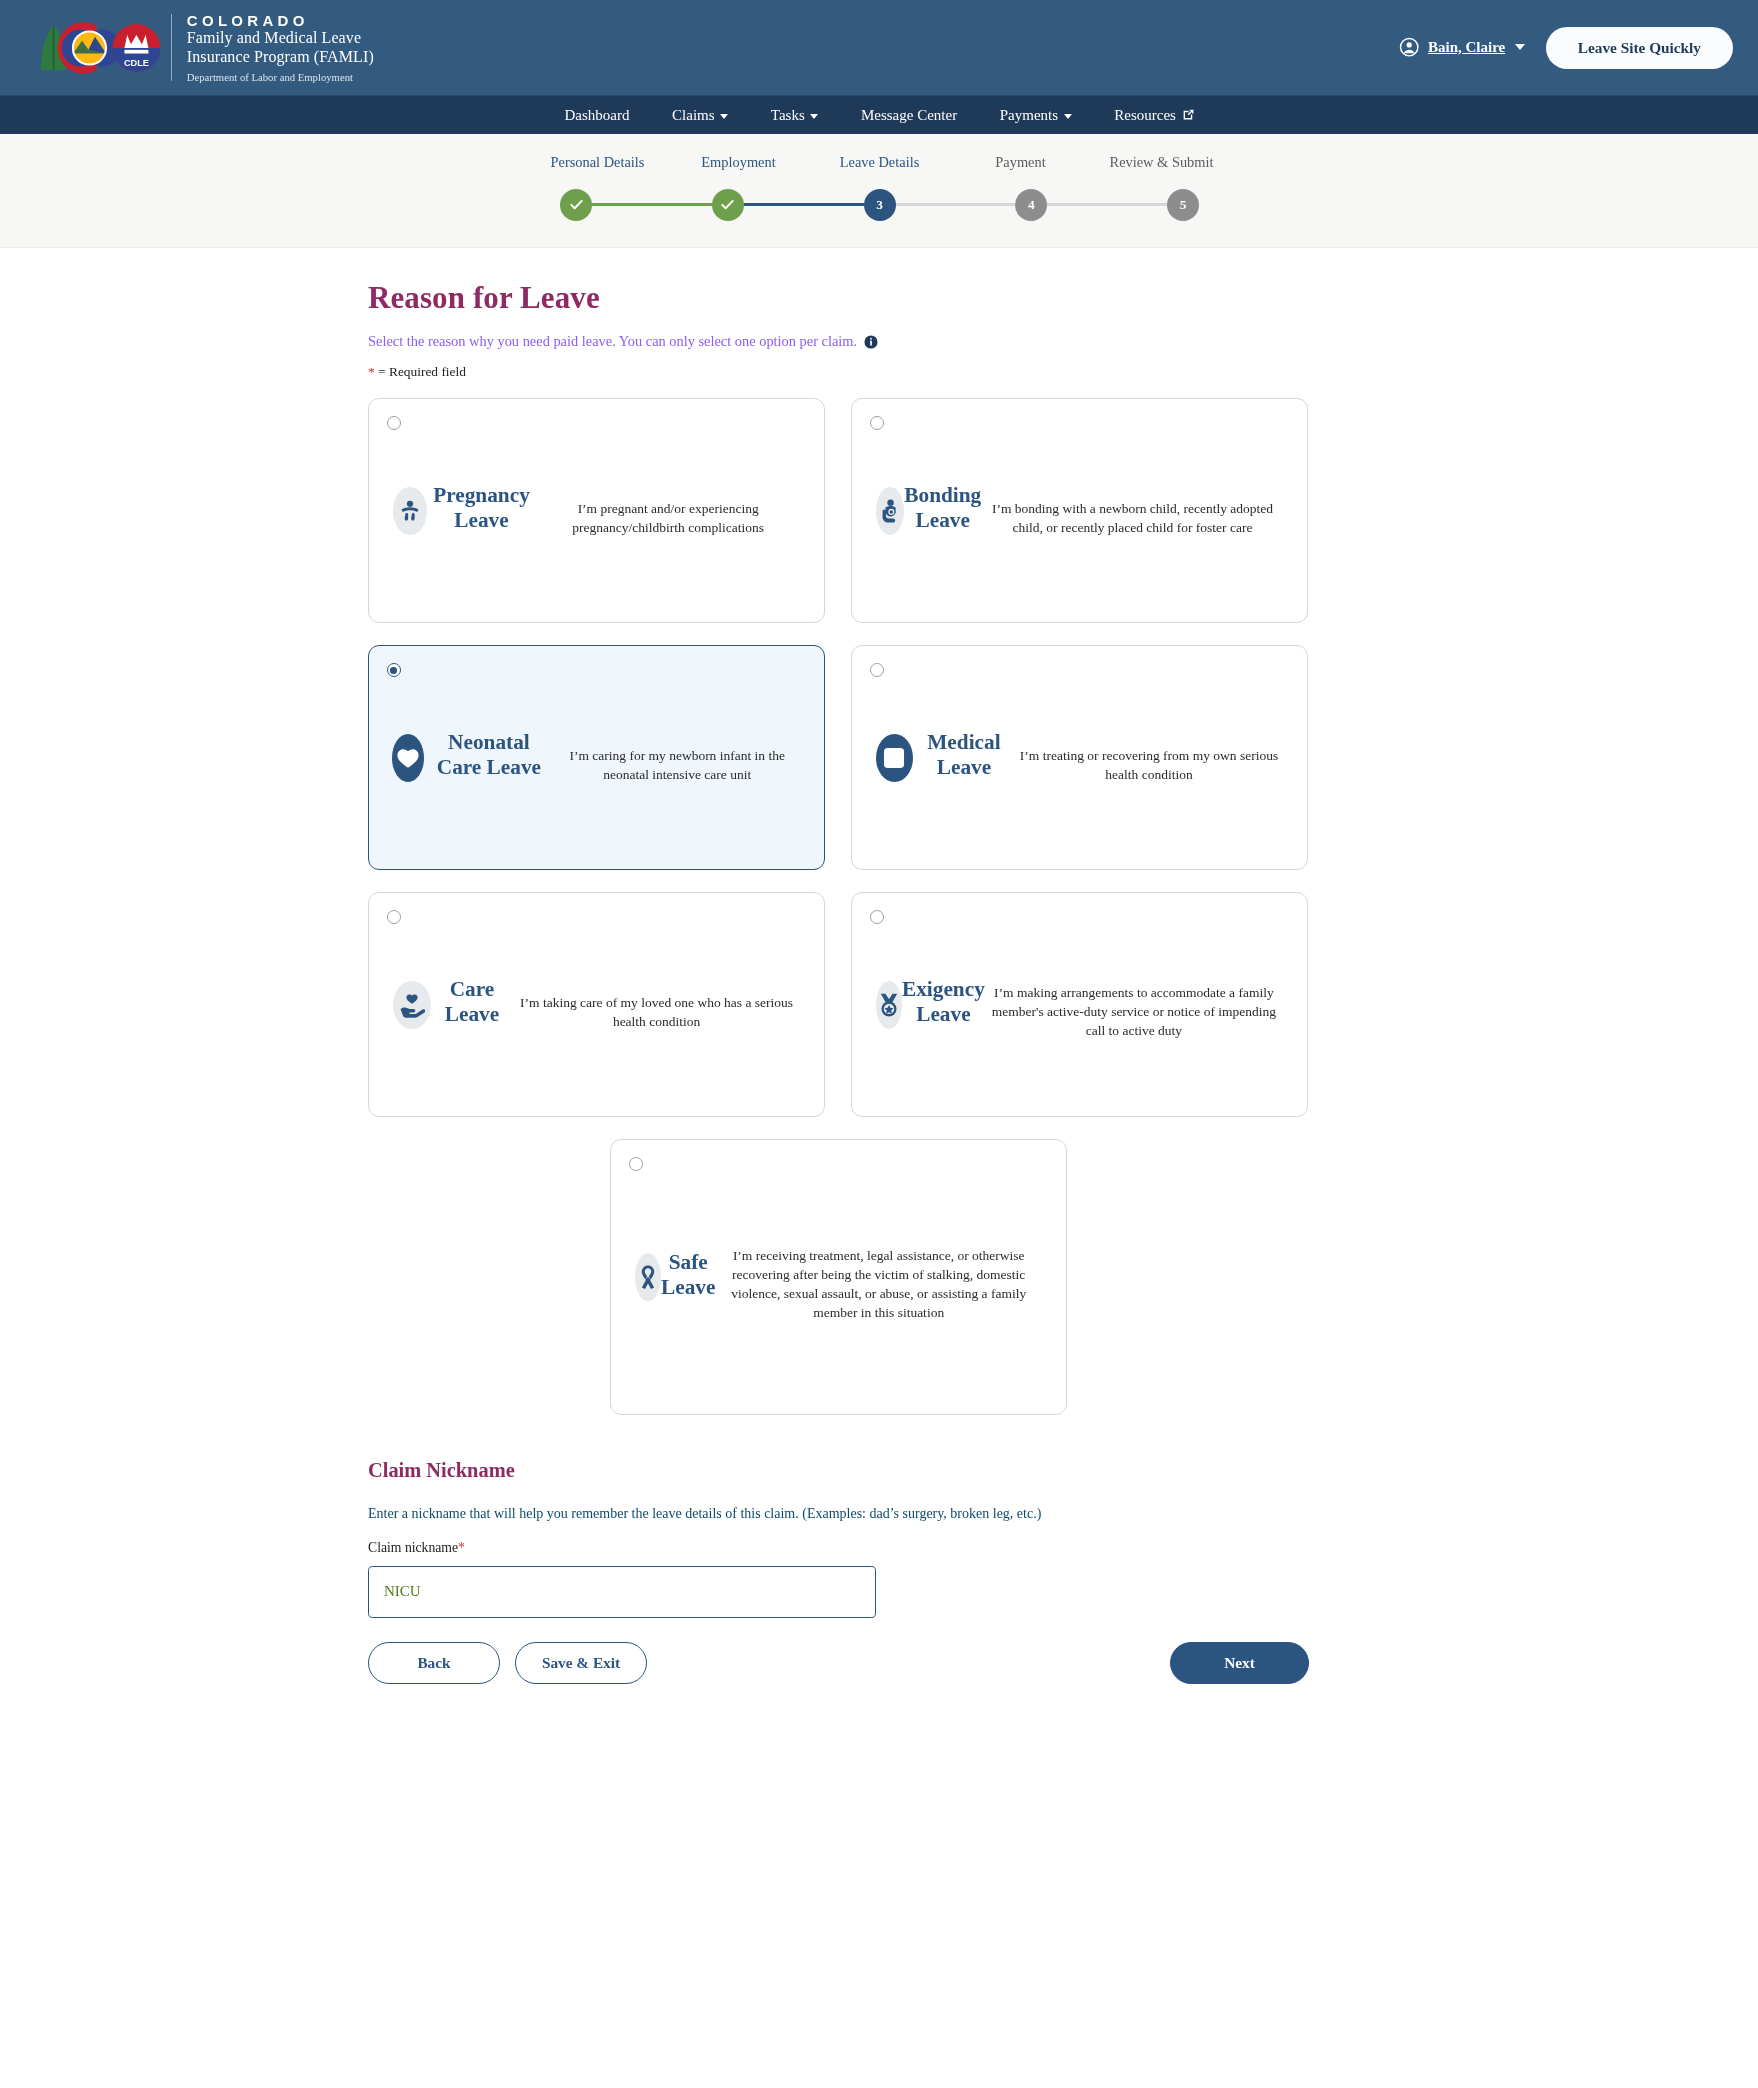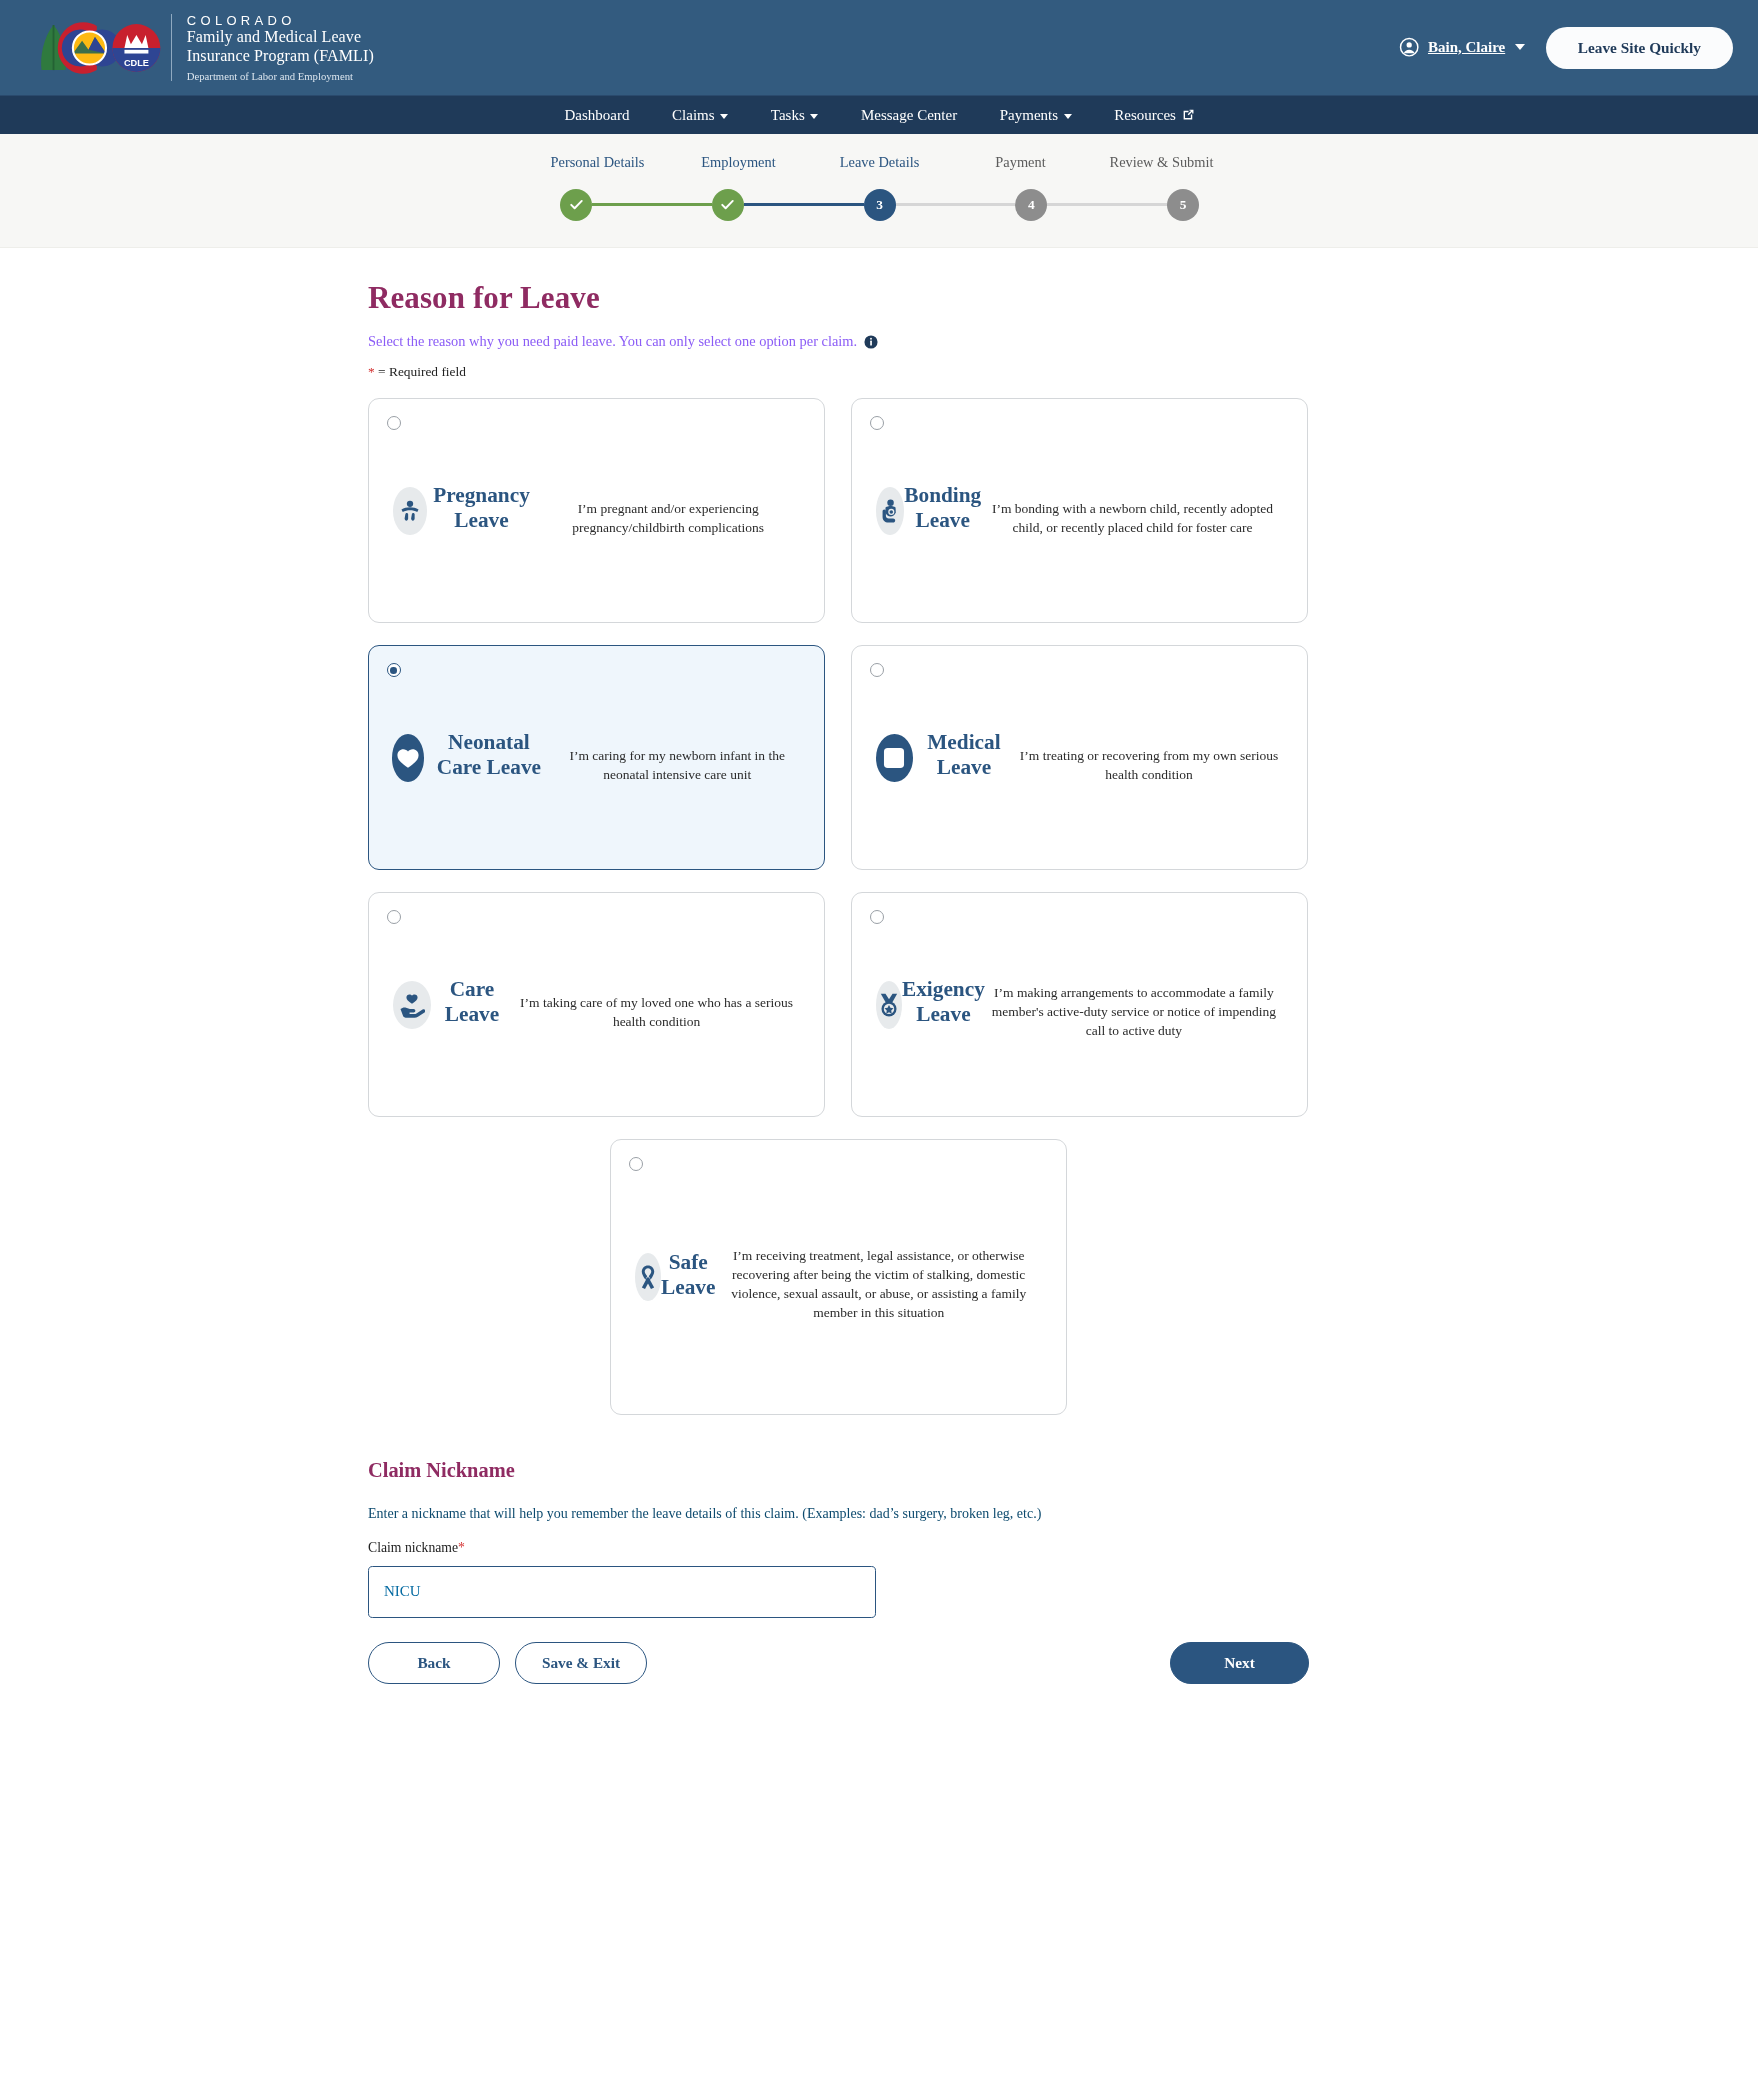--- a/index.html
+++ b/index.html
@@ -20,21 +20,21 @@
     position: relative;
   }
   .brand { display: flex; align-items: center; gap: 0; }
   .co-logo { width: 137px; height: 70px; flex: none; }
   .brand-divider {
     width: 0.9px; height: 67px; background: #8fa9c0; margin: 0 15px 0 1.9px;
   }
   .brand-text { color: #ffffff; line-height: 1.18; }
   .brand-colorado {
     font-family: "Liberation Sans", sans-serif;
-    font-size: 13px; font-weight: 400; letter-spacing: 4.3px;
+    font-size: 15px; font-weight: 700; letter-spacing: 4.3px;
   }
   .brand-line {
     font-family: "Liberation Serif", serif;
     font-size: 16px; font-weight: 400; letter-spacing: 0.1px;
   }
   .brand-dept {
     font-family: "Liberation Serif", serif;
     font-size: 10.7px; font-weight: 400; color: #dbe5ee; margin-top: 3.7px;
   }
   .header-right {
@@ -187,21 +187,21 @@
     margin-top: 24px; font-size: 14px; color: #0c4a6e;
     font-family: "Liberation Serif", serif;
   }
   .field-label {
     margin-top: 18.6px; font-size: 13.7px; color: #222222;
     font-family: "Liberation Serif", serif;
   }
   .nickname-input {
     margin-top: 9.3px; width: 508px; height: 52px;
     border: 0.9px solid #2b5580; border-radius: 4.6px;
-    padding: 0 15px; font-size: 15px; color: #0369a1;
+    padding: 0 15px; font-size: 15px; color: #4d7c0f;
     font-family: "Liberation Serif", serif; background: #ffffff;
   }
 
   
   .form-actions {
     margin-top: 24px; display: flex; align-items: flex-start; padding-bottom: 37px;
   }
   .btn {
     border-radius: 28px; font-size: 15.3px; cursor: pointer;
     font-family: "Liberation Serif", serif; font-weight: 700;

